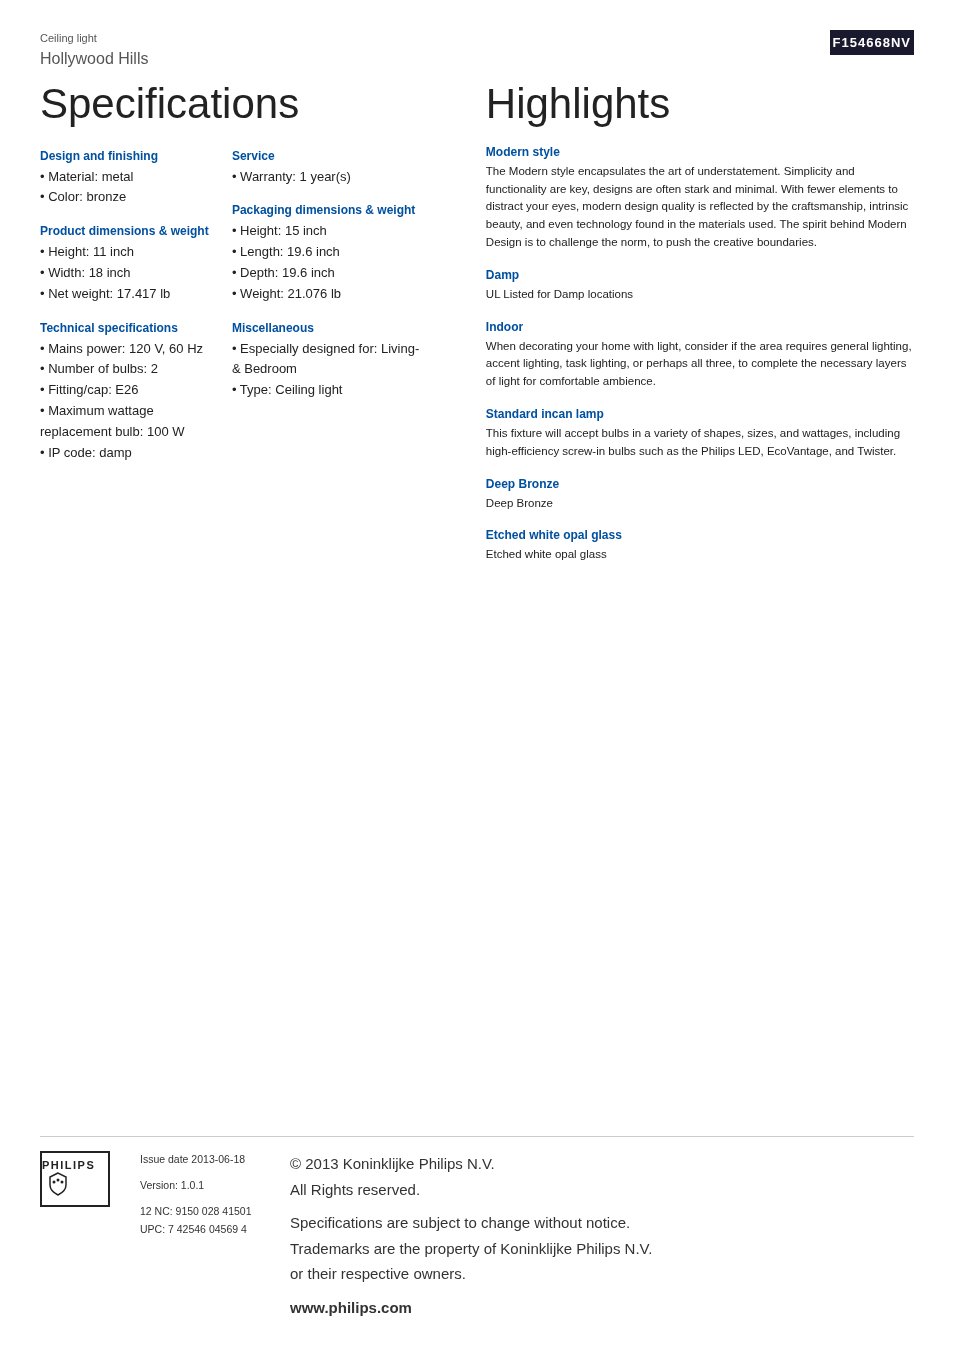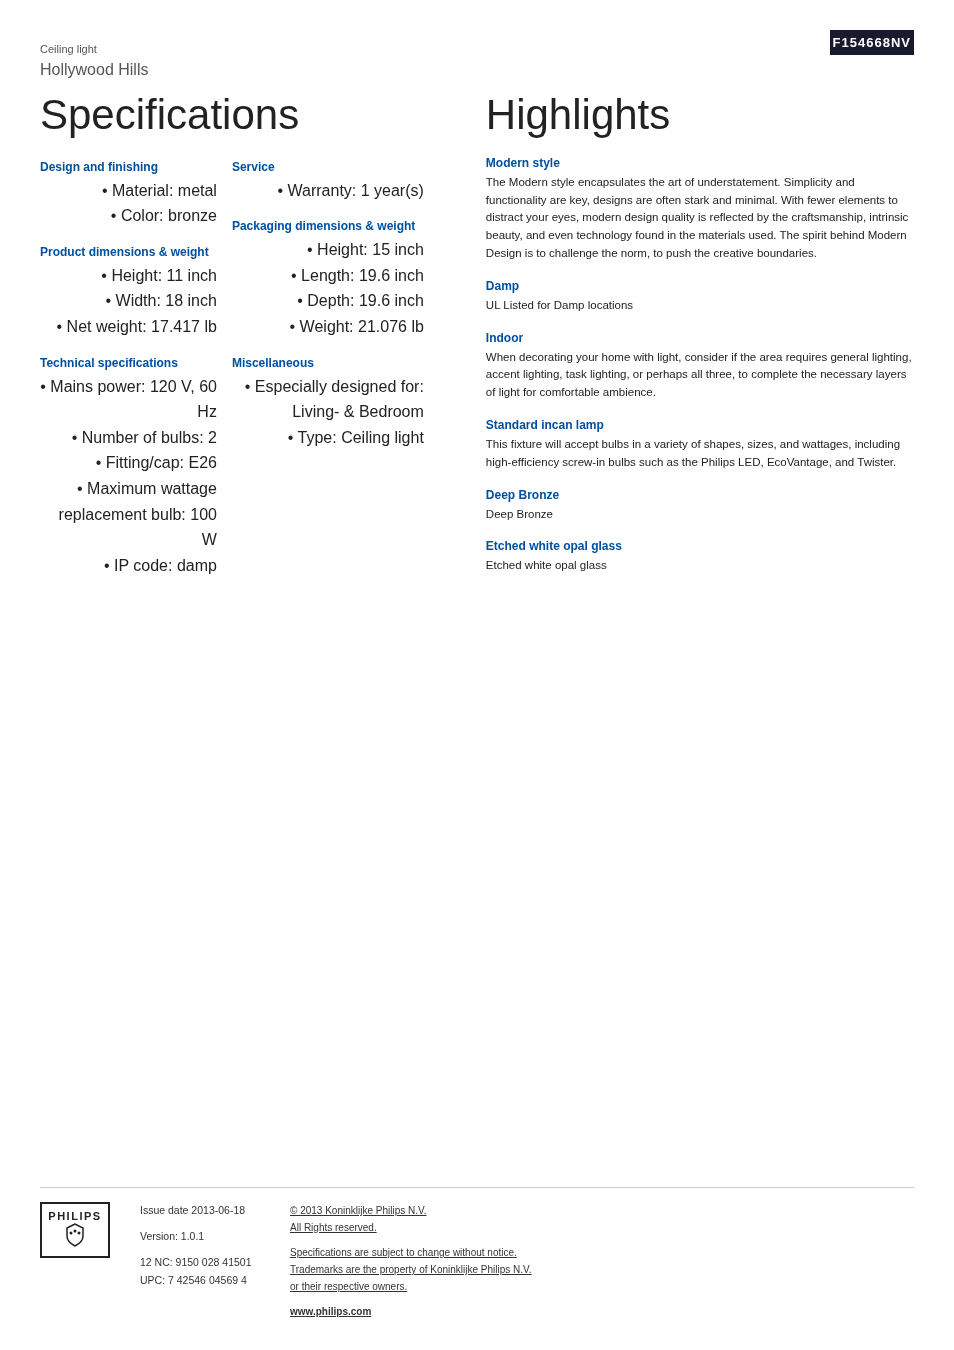--- a/index.html
+++ b/index.html
@@ -23,21 +23,21 @@
       display: flex;
       justify-content: space-between;
       align-items: flex-start;
       margin-bottom: 10px;
     }
     .product-category {
       font-size: 11px;
       color: #555;
       line-height: 1.5;
     }
-    .product-category .category-label { font-size: 11px; margin-top: 11px; }
+    .product-category .category-label { font-size: 11px; }
     .product-category .product-name { font-size: 16px; }
     .model-badge {
       background: #1a1a2e;
       color: #fff;
       font-size: 13px;
       font-weight: bold;
       padding: 5px 3px;
       letter-spacing: 1px;
     }
 
@@ -82,24 +82,23 @@
       font-size: 12px;
       font-weight: bold;
       color: #0050a0;
       margin-bottom: 4px;
     }
     .spec-list {
       list-style: none;
       padding: 0;
     }
     .spec-list li {
-      font-size: 16px;
+      font-size: 13px;
       color: #222;
       line-height: 1.6;
-      text-align: right;
     }
     .spec-list li::before {
       content: "• ";
     }
 
     
     .highlight-section {
       margin-bottom: 16px;
     }
     .highlight-title {
@@ -142,46 +141,44 @@
     .philips-logo {
       width: 80px;
       flex-shrink: 0;
     }
     .philips-logo-box {
       border: 2px solid #222;
       width: 70px;
       height: 56px;
       display: flex;
       flex-direction: column;
-      align-items: center;
       justify-content: center;
     }
     .philips-logo-text {
       font-size: 11px;
       font-weight: bold;
       letter-spacing: 1.5px;
       color: #222;
     }
     .philips-logo-shield {
       font-size: 18px;
       color: #222;
       line-height: 1;
     }
     .footer-meta {
       font-size: 10.5px;
       color: #333;
       line-height: 1.7;
       flex: 0 0 130px;
     }
     .footer-legal {
-      font-size: 10px;
+      font-size: 15px;
       color: #333;
       line-height: 1.7;
       flex: 1;
-      text-decoration: underline;
     }
   </style>
 </head>
 <body>
 
 <div class="page">
 
   <div class="header">
     <div class="product-category">
       <div class="category-label">Ceiling light</div>

